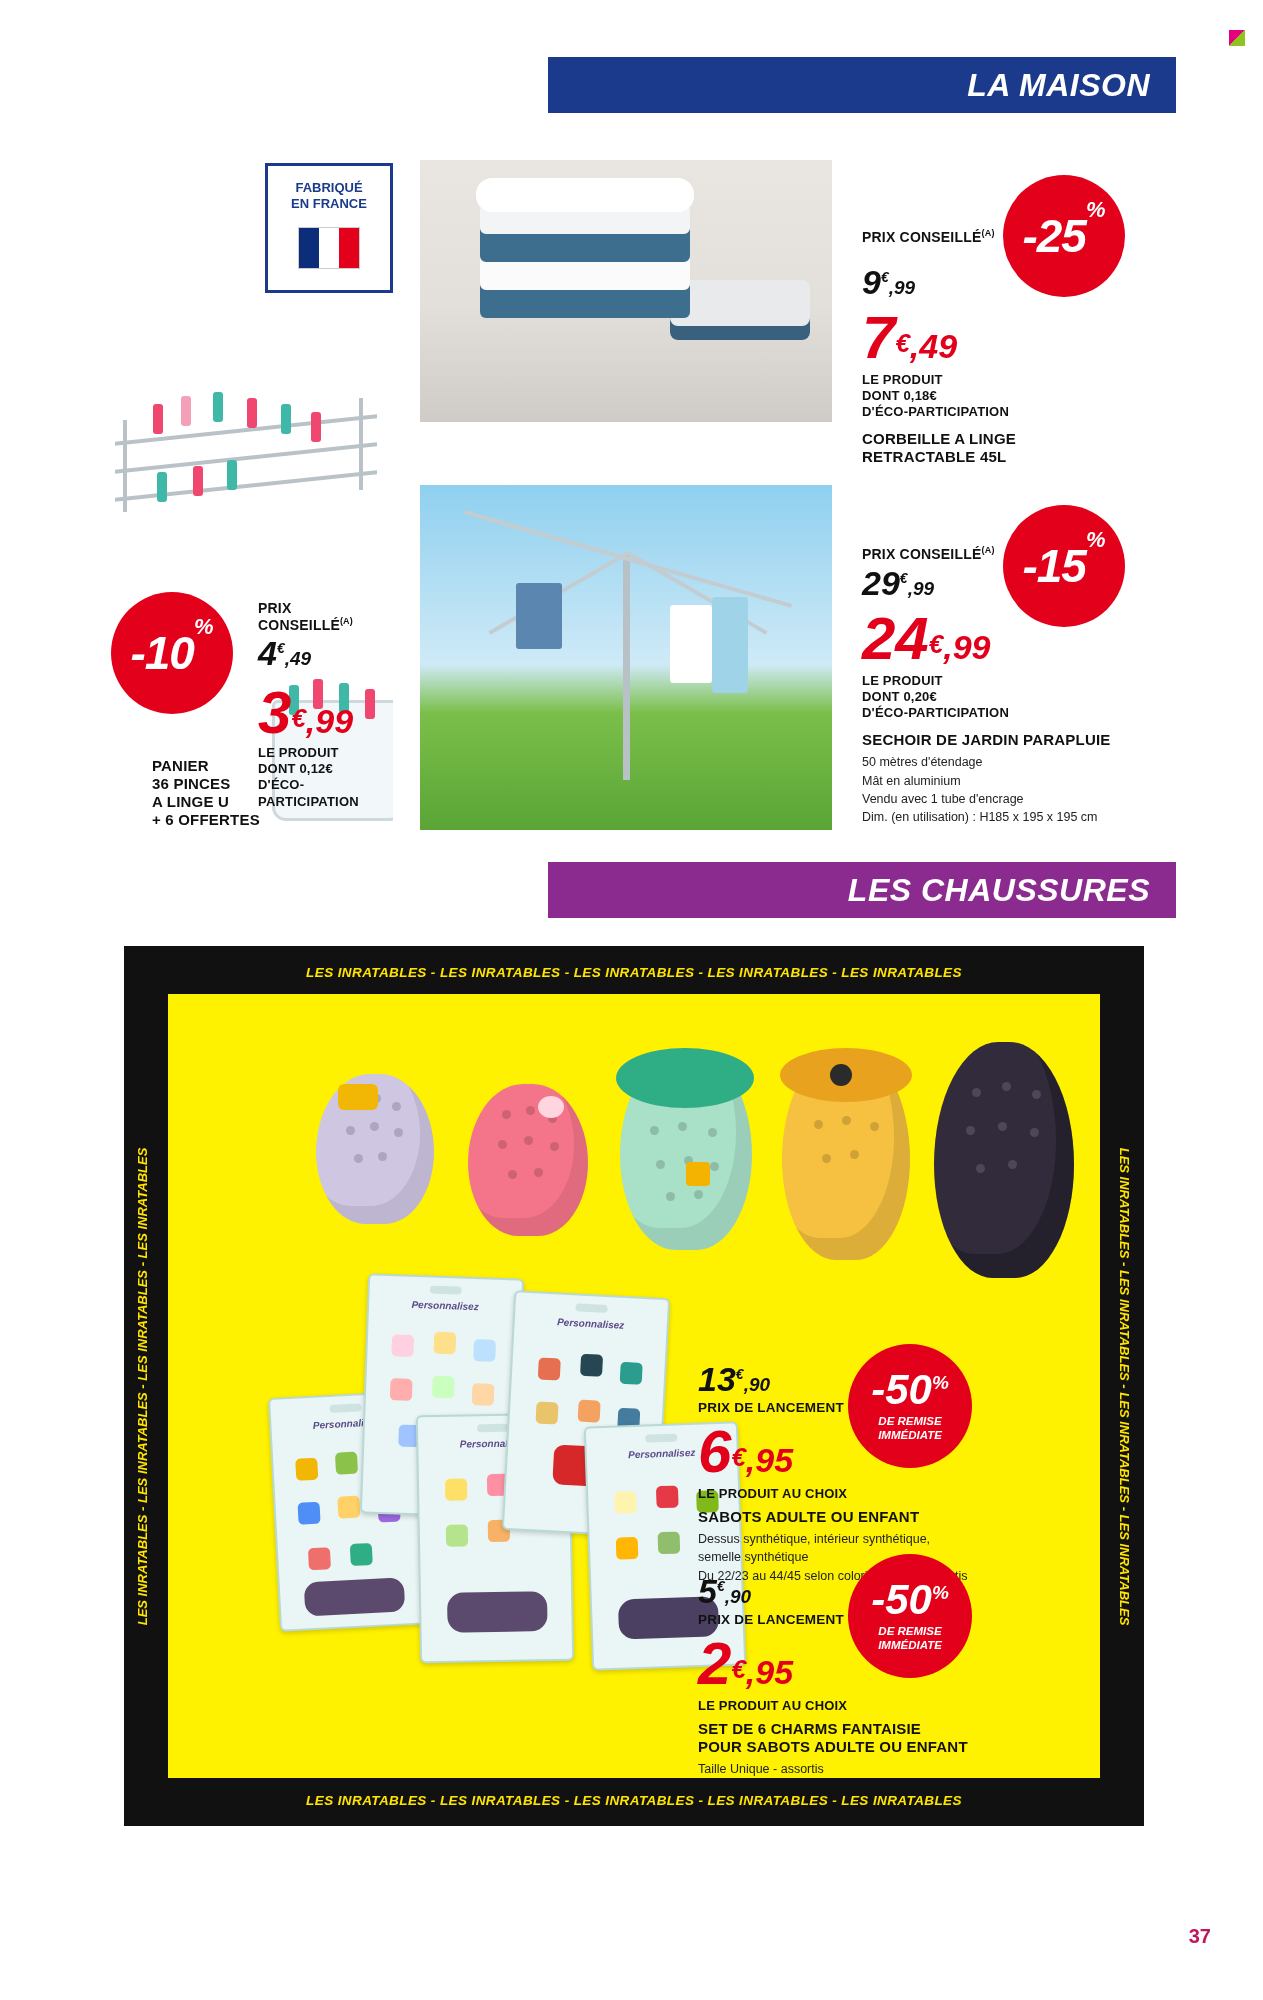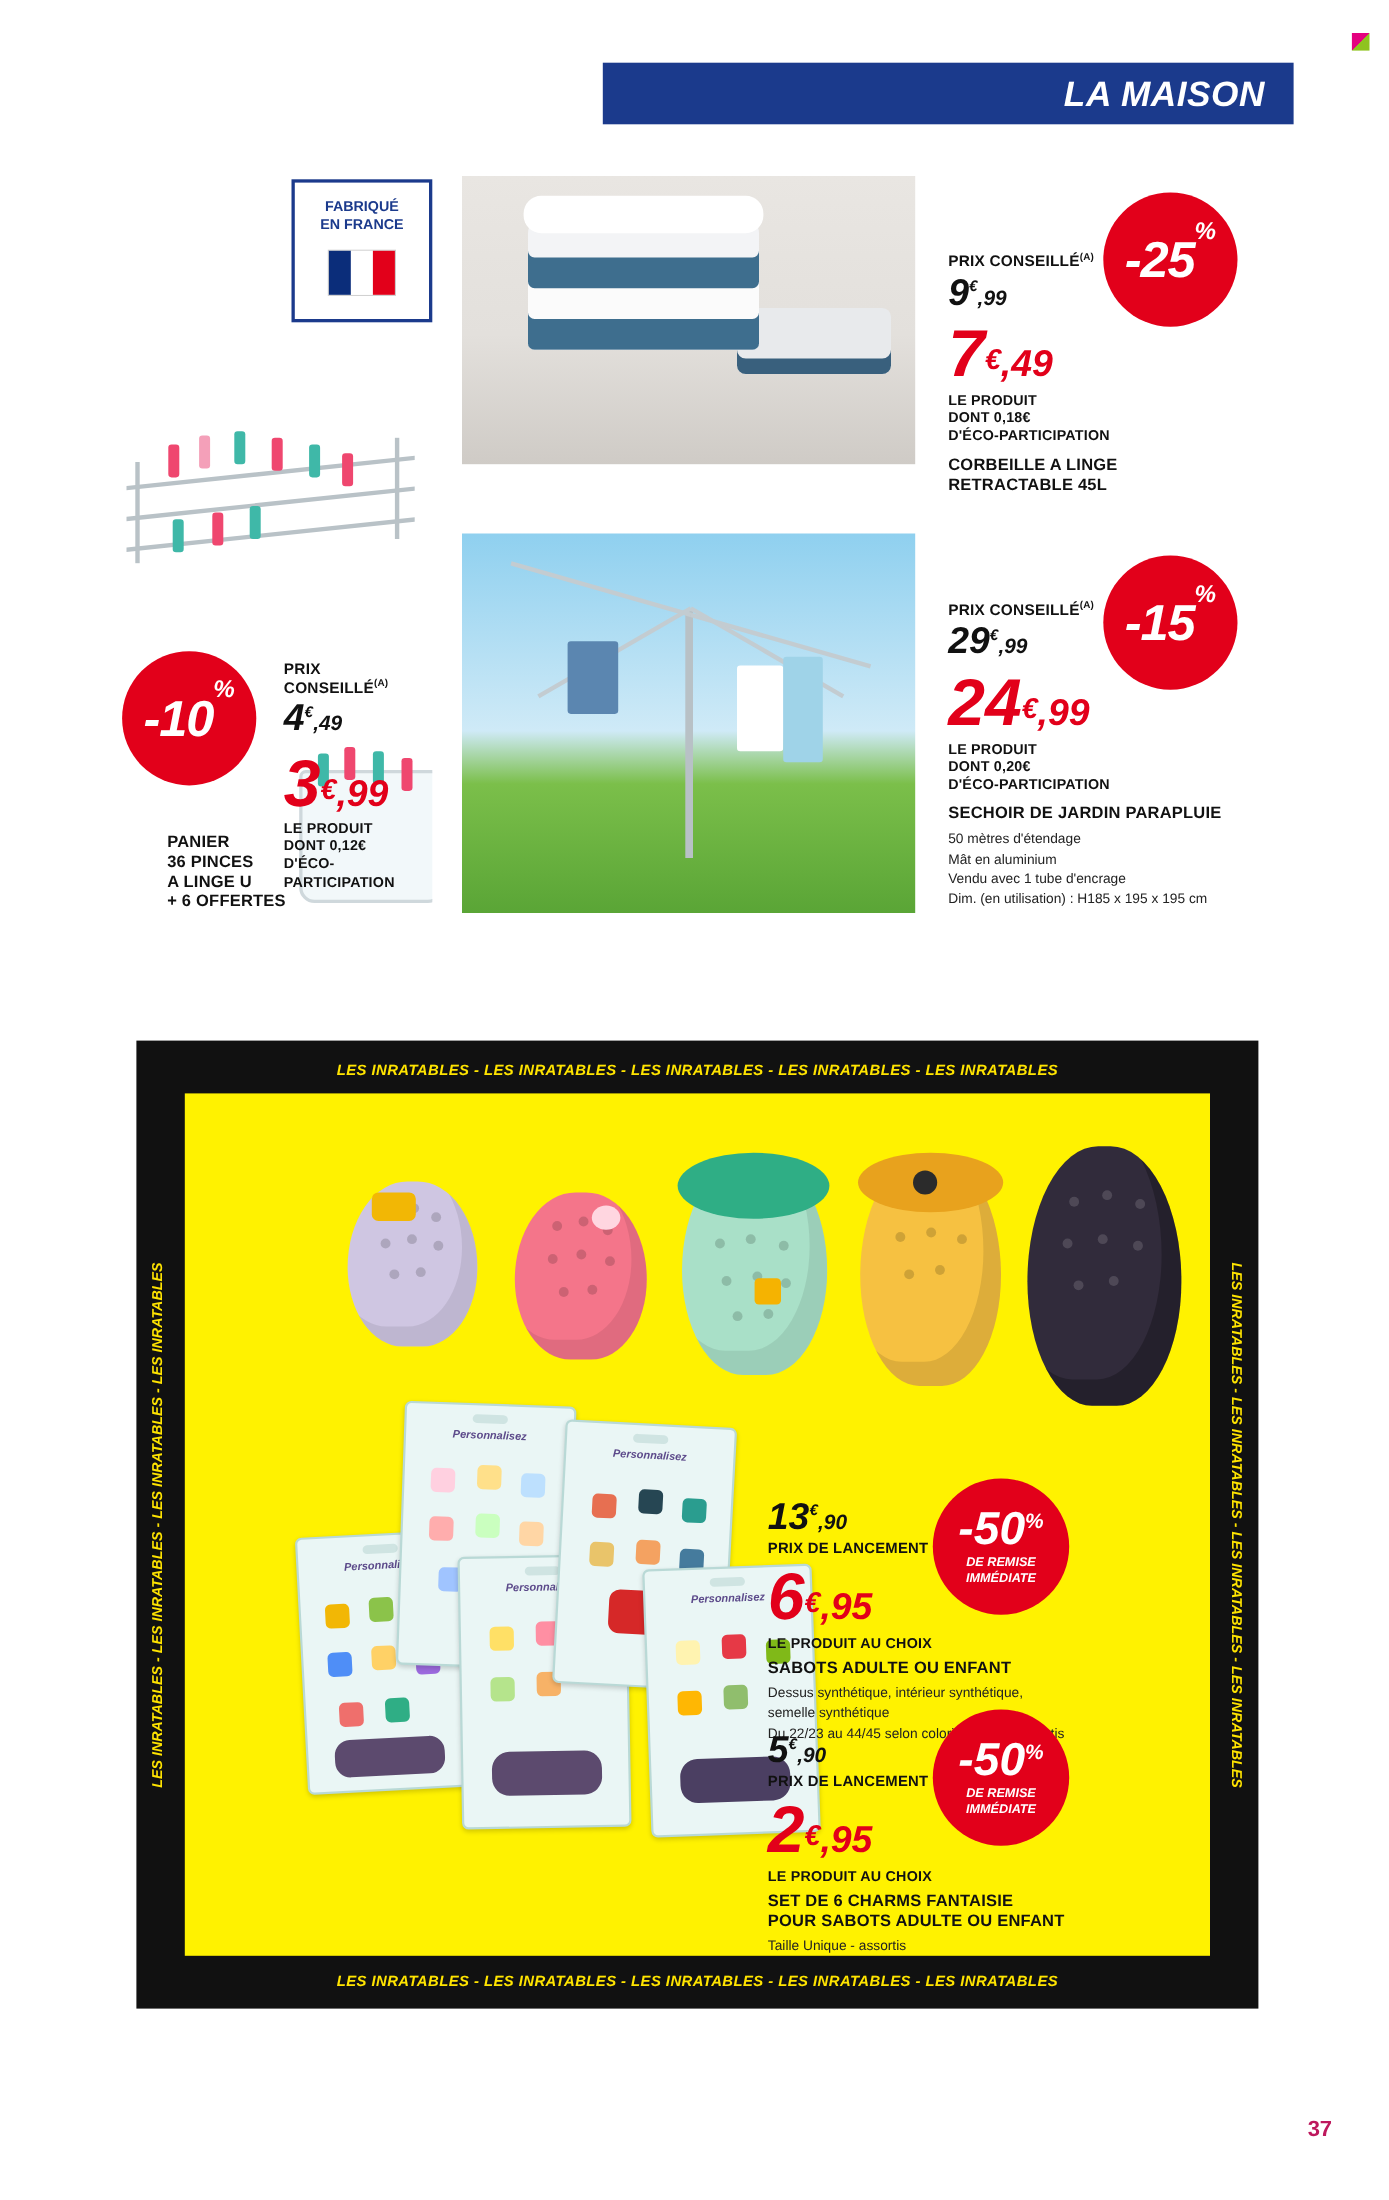--- a/index.html
+++ b/index.html
@@ -387,21 +387,21 @@
 
   <div class="disc disc-25">
     <span class="num">-25</span>
     <span class="pct">%</span>
   </div>
 
   <div class="pricewrap" style="left:862px; top:228px; width:260px;">
     <div class="adv-label">
       <span>PRIX CONSEILLÉ</span><sup>(A)</sup>
     </div>
-    <div class="old-price" style="margin-top:4px;">
+    <div class="old-price" style="margin-top:20px;">
       <span>9</span><span class="eu">€</span><span class="cts">,99</span>
     </div>
     <div class="new-price" style="margin-top:10px;">
       <span class="big">7</span><span class="eu">€</span><span class="cts">,49</span>
     </div>
     <div class="small-bold" style="margin-top:6px;">LE PRODUIT</div>
     <div class="small-bold">DONT 0,18€</div>
     <div class="small-bold">D'ÉCO-PARTICIPATION</div>
     <div class="desc-title" style="margin-top:10px;">CORBEILLE A LINGE</div>
     <div class="desc-title">RETRACTABLE 45L</div>
@@ -454,20 +454,23 @@
     <div class="small-bold">PARTICIPATION</div>
   </div>
 
   <div class="pricewrap" style="left:152px; top:740px; width:112px;margin-top:17px;">
     <div class="desc-title">PANIER</div>
     <div class="desc-title">36 PINCES</div>
     <div class="desc-title">A LINGE U</div>
     <div class="desc-title">+ 6 OFFERTES</div>
   </div>
 
+  <div class="banner banner-chaussures">
+    <span>LES CHAUSSURES</span>
+  </div>
 
   <div class="shoe-block">
     <div class="inrat-top">LES INRATABLES - LES INRATABLES - LES INRATABLES - LES INRATABLES - LES INRATABLES</div>
     <div class="inrat-bottom">LES INRATABLES - LES INRATABLES - LES INRATABLES - LES INRATABLES - LES INRATABLES</div>
     <div class="inrat-left">
         <span>LES INRATABLES - LES INRATABLES - LES INRATABLES - LES INRATABLES</span>
       </div>
     <div class="inrat-right">
         <span>LES INRATABLES - LES INRATABLES - LES INRATABLES - LES INRATABLES</span>
       </div>

